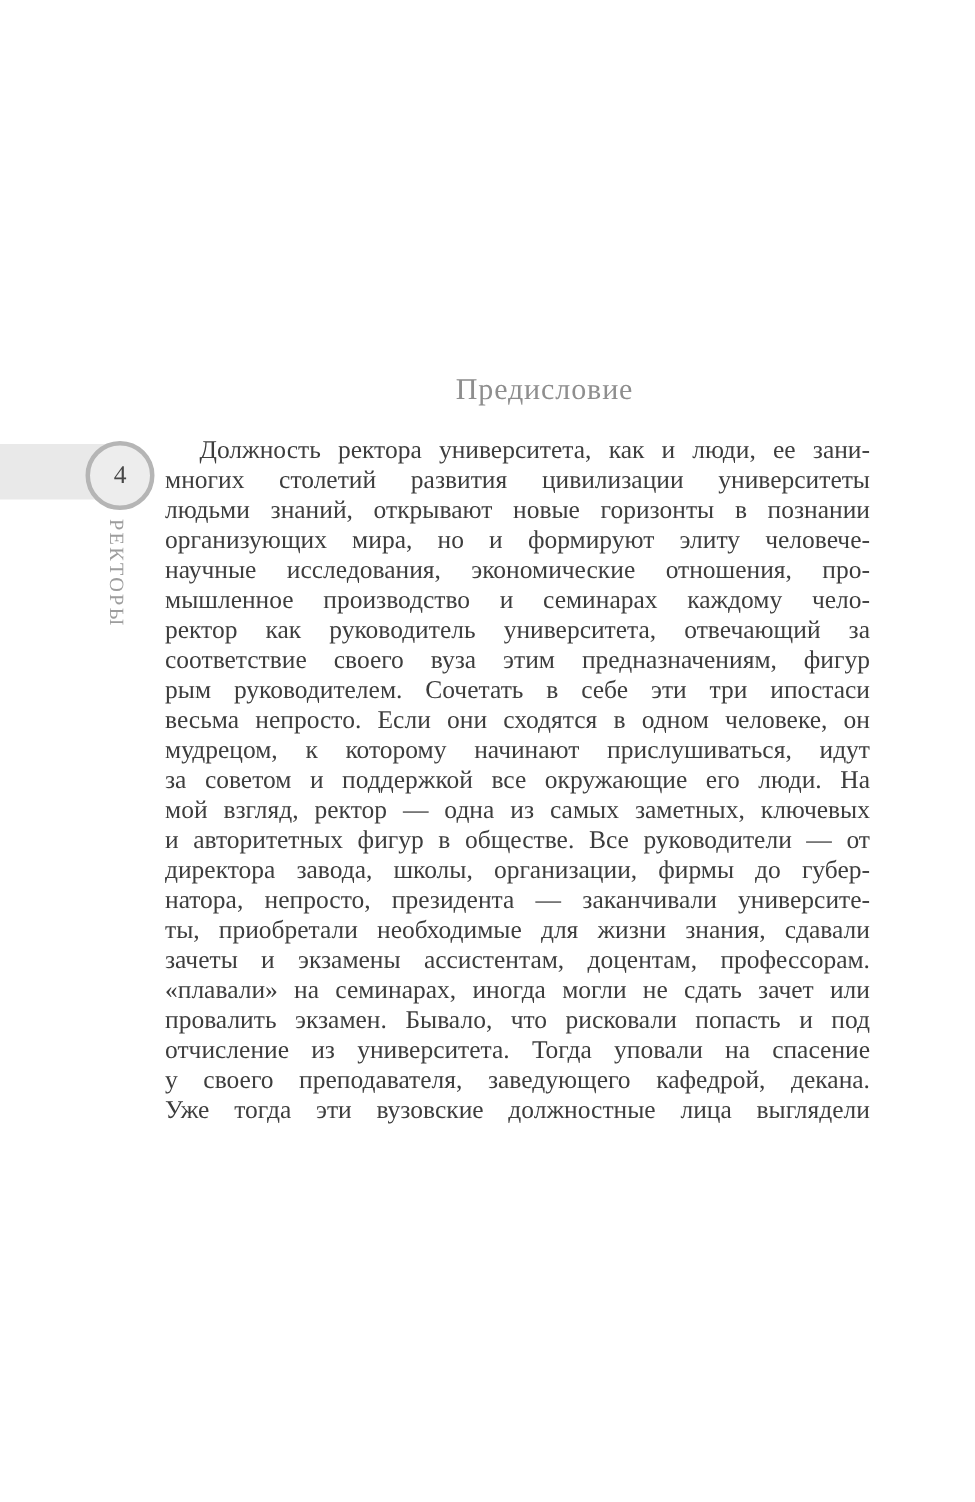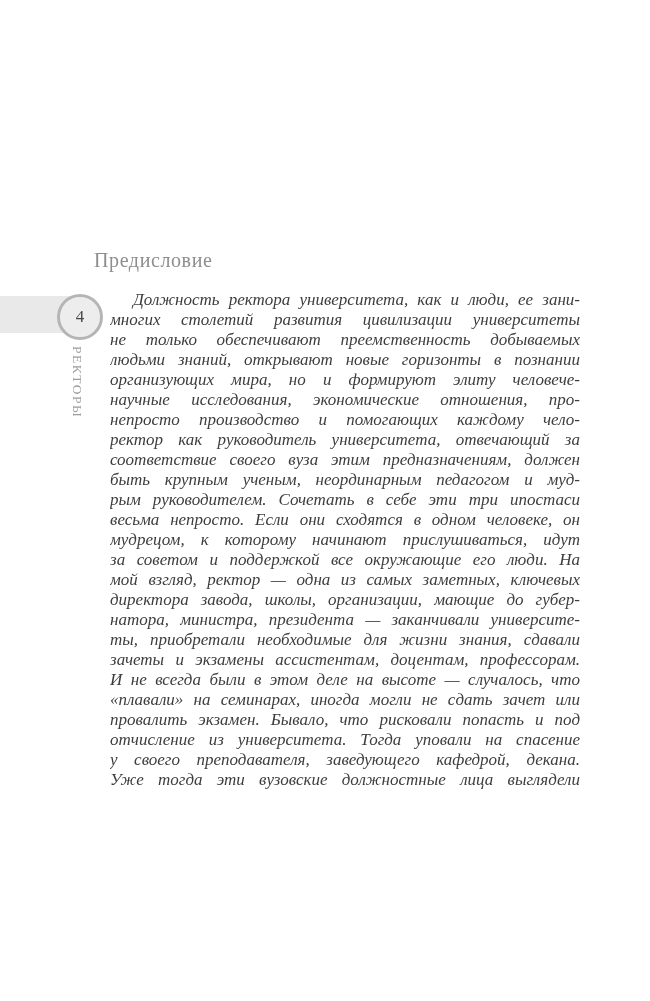--- a/index.html
+++ b/index.html
@@ -7,23 +7,23 @@
     position: relative;
     width: 650px;
     height: 1001px;
     background: var(--page-bg, #ffffff);
     font-family: "Liberation Serif", "DejaVu Serif", serif;
     overflow: hidden;
   }
   .chapter-header {
     position: absolute;
     top: 249px;
-    left: 94px;
+    left: 128px;
     width: 470px;
-    text-align: left;
+    text-align: center;
     font-size: 20px;
     letter-spacing: 0.6px;
     color: var(--header-text, #8e8e8e);
   }
   .margin-band {
     position: absolute;
     left: 0;
     top: 296px;
     width: 82px;
     height: 37px;
@@ -56,21 +56,20 @@
     color: var(--margin-text, #9d9d9d);
   }
   .body-text {
     position: absolute;
     left: 110px;
     top: 290px;
     width: 470px;
     font-size: 17px;
     line-height: 20px;
     color: var(--body-text, #3d3d3d);
-    font-style: italic;
   }
   .body-text .line {
     height: 20px;
     text-align: justify;
     -moz-text-align-last: justify;
     text-align-last: justify;
     overflow: hidden;
   }
   .body-text .line.indent { padding-left: 23px; }
 </style>
@@ -85,38 +84,36 @@
 
   <div class="page-badge">
     <span>4</span>
   </div>
 
   <div class="book-title-vertical">РЕКТОРЫ</div>
 
   <div class="body-text">
       <div class="line indent">Должность ректора университета, как и люди, ее зани-</div>
       <div class="line">многих столетий развития цивилизации университеты</div>
-      <div class="line">не только обеспечивают преемственность добываемых</div>
       <div class="line">людьми знаний, открывают новые горизонты в познании</div>
       <div class="line">организующих мира, но и формируют элиту человече-</div>
       <div class="line">научные исследования, экономические отношения, про-</div>
-      <div class="line">непросто производство и помогающих каждому чело-</div>
+      <div class="line">мышленное производство и семинарах каждому чело-</div>
       <div class="line">ректор как руководитель университета, отвечающий за</div>
-      <div class="line">соответствие своего вуза этим предназначениям, должен</div>
-      <div class="line">быть крупным ученым, неординарным педагогом и муд-</div>
+      <div class="line">соответствие своего вуза этим предназначениям, фигур</div>
       <div class="line">рым руководителем. Сочетать в себе эти три ипостаси</div>
       <div class="line">весьма непросто. Если они сходятся в одном человеке, он</div>
       <div class="line">мудрецом, к которому начинают прислушиваться, идут</div>
       <div class="line">за советом и поддержкой все окружающие его люди. На</div>
       <div class="line">мой взгляд, ректор — одна из самых заметных, ключевых</div>
-      <div class="line">директора завода, школы, организации, мающие до губер-</div>
-      <div class="line">натора, министра, президента — заканчивали университе-</div>
+      <div class="line">и авторитетных фигур в обществе. Все руководители — от</div>
+      <div class="line">директора завода, школы, организации, фирмы до губер-</div>
+      <div class="line">натора, непросто, президента — заканчивали университе-</div>
       <div class="line">ты, приобретали необходимые для жизни знания, сдавали</div>
       <div class="line">зачеты и экзамены ассистентам, доцентам, профессорам.</div>
-      <div class="line">И не всегда были в этом деле на высоте — случалось, что</div>
       <div class="line">«плавали» на семинарах, иногда могли не сдать зачет или</div>
       <div class="line">провалить экзамен. Бывало, что рисковали попасть и под</div>
       <div class="line">отчисление из университета. Тогда уповали на спасение</div>
       <div class="line">у своего преподавателя, заведующего кафедрой, декана.</div>
       <div class="line">Уже тогда эти вузовские должностные лица выглядели</div>
     </div>
 
 </div>
 
 </body></html>

